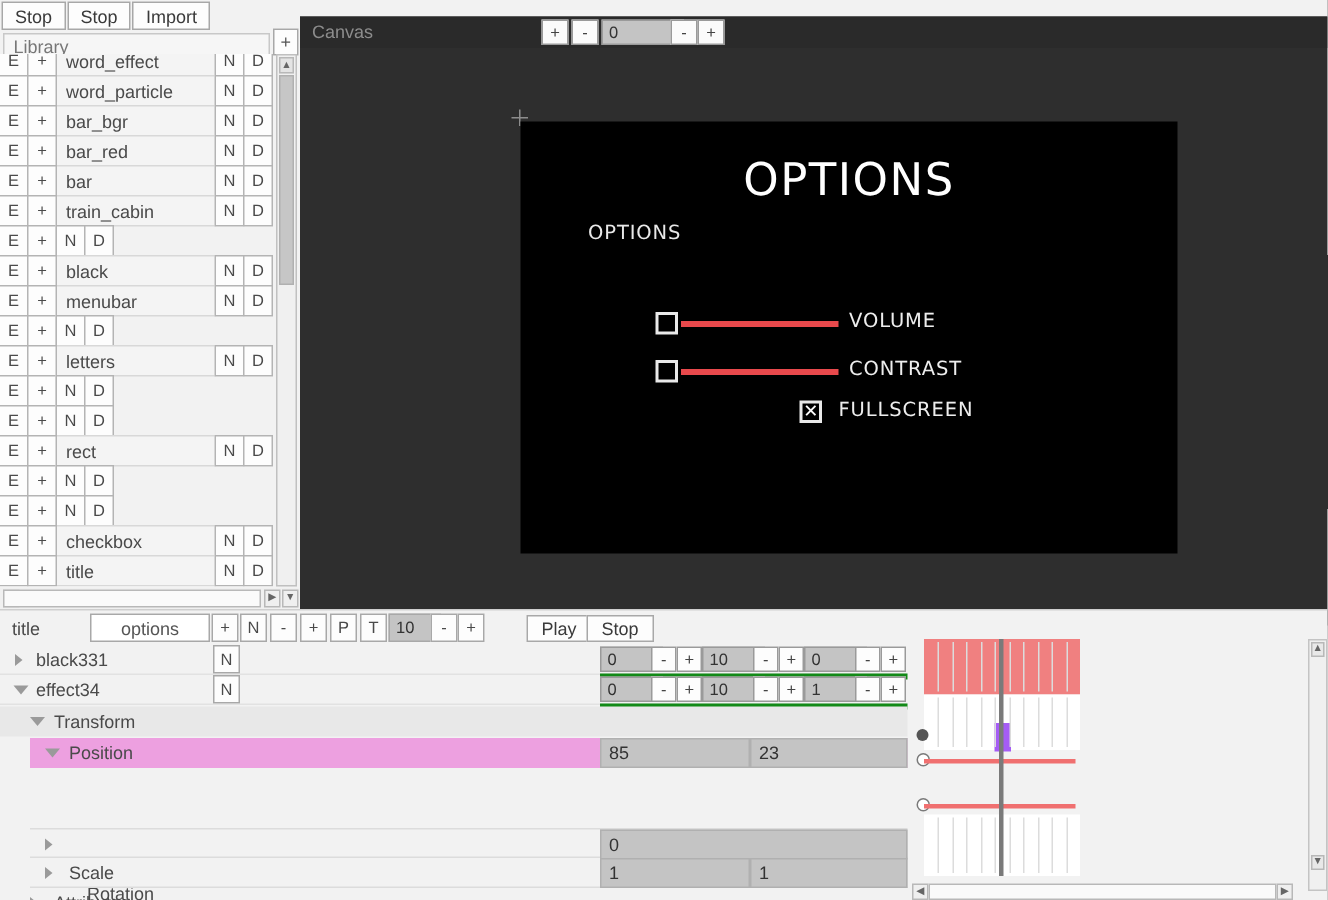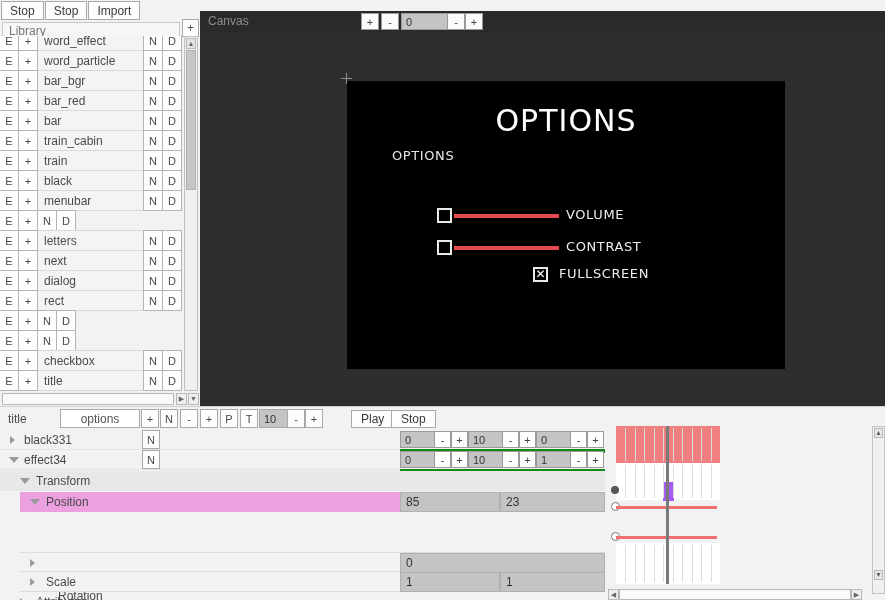--- a/index.html
+++ b/index.html
@@ -350,21 +350,20 @@
         <div class="lib-row">
           <div class="cellbtn">E</div>
           <div class="cellbtn">+</div>
           <div class="lib-name">train_cabin</div>
           <div class="cellbtn">N</div>
           <div class="cellbtn">D</div>
         </div>
         <div class="lib-row">
           <div class="cellbtn">E</div>
           <div class="cellbtn">+</div>
-          <div class="lib-name">train</div>
           <div class="cellbtn">N</div>
           <div class="cellbtn">D</div>
         </div>
         <div class="lib-row">
           <div class="cellbtn">E</div>
           <div class="cellbtn">+</div>
           <div class="lib-name">black</div>
           <div class="cellbtn">N</div>
           <div class="cellbtn">D</div>
         </div>
@@ -384,28 +383,26 @@
         <div class="lib-row">
           <div class="cellbtn">E</div>
           <div class="cellbtn">+</div>
           <div class="lib-name">letters</div>
           <div class="cellbtn">N</div>
           <div class="cellbtn">D</div>
         </div>
         <div class="lib-row">
           <div class="cellbtn">E</div>
           <div class="cellbtn">+</div>
-          <div class="lib-name">next</div>
-          <div class="cellbtn">N</div>
-          <div class="cellbtn">D</div>
-        </div>
-        <div class="lib-row">
-          <div class="cellbtn">E</div>
-          <div class="cellbtn">+</div>
-          <div class="lib-name">dialog</div>
+          <div class="cellbtn">N</div>
+          <div class="cellbtn">D</div>
+        </div>
+        <div class="lib-row">
+          <div class="cellbtn">E</div>
+          <div class="cellbtn">+</div>
           <div class="cellbtn">N</div>
           <div class="cellbtn">D</div>
         </div>
         <div class="lib-row">
           <div class="cellbtn">E</div>
           <div class="cellbtn">+</div>
           <div class="lib-name">rect</div>
           <div class="cellbtn">N</div>
           <div class="cellbtn">D</div>
         </div>

